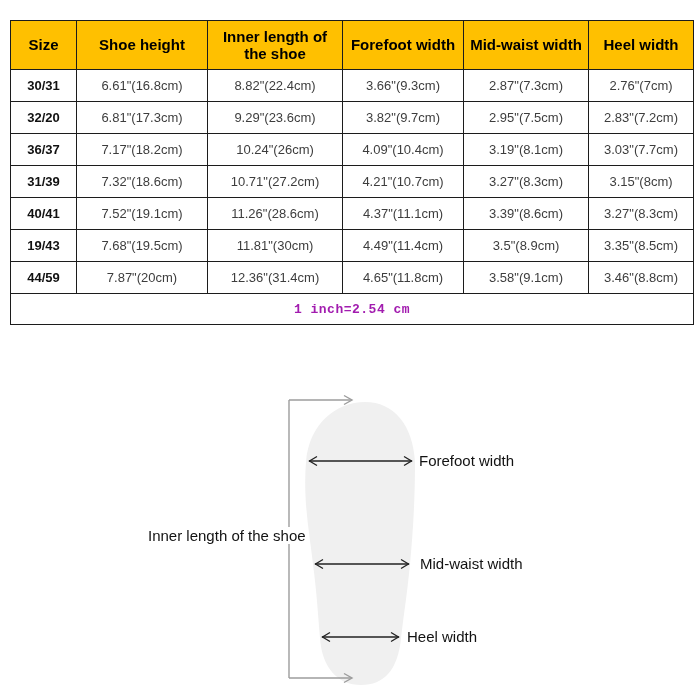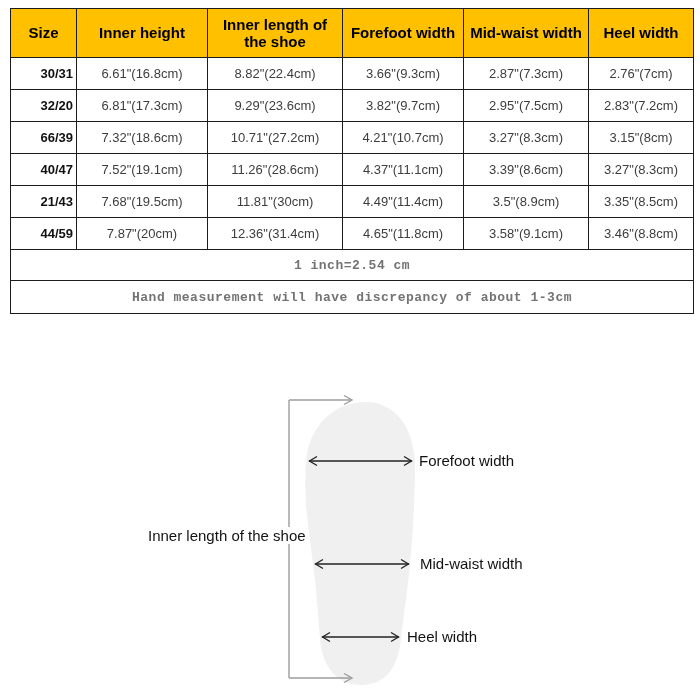--- a/index.html
+++ b/index.html
@@ -2,36 +2,36 @@
 <html><head>
 <meta charset="utf-8">
 <style>
   html,body{margin:0;padding:0;}
   body{
     width:700px;height:700px;position:relative;overflow:hidden;
     background:#ffffff;
     font-family:"Liberation Sans", sans-serif;
   }
   table[data-name="size-table"]{
-    position:absolute;left:10px;top:8px;width:683px;
+    position:absolute;left:10px;top:20px;width:683px;
     border-collapse:collapse;table-layout:fixed;
   }
   th,td{
     border:1px solid #1c1c1c;text-align:center;vertical-align:middle;
     padding:0 3px;overflow:hidden;
   }
   th{
     background:#FFC000;color:#000000;font-weight:bold;font-size:15px;
     height:48px;line-height:1.15;
   }
   td{font-size:13px;color:#3d3d3d;height:31px;}
-  td.size-col{font-weight:bold;color:#111111;text-align:right;}
+  td.size-col{font-weight:bold;color:#111111;}
   td.note-cell{
     font-family:"Liberation Mono", monospace;font-weight:bold;
-    font-size:13px;color:#737373;height:30px;letter-spacing:0.5px;
+    font-size:13px;color:#a21caf;height:30px;letter-spacing:0.5px;
   }
   td.note-second{height:32px;}
   svg.diagram{position:absolute;left:0;top:390px;}
   .diag-label{
     position:absolute;font-size:15px;color:#121212;white-space:nowrap;
     line-height:17px;z-index:2;
   }
   .diag-label.masked{background:#ffffff;padding:0 2px;}
 </style>
 </head>
@@ -42,21 +42,21 @@
     <col style="width:66px">
       <col style="width:131px">
       <col style="width:135px">
     <col style="width:121px">
       <col style="width:125px">
       <col style="width:105px">
   </colgroup>
   <thead>
     <tr data-name="header-row">
         <th data-name="column-header-0">Size</th>
-        <th data-name="column-header-1">Inner height</th>
+        <th data-name="column-header-1">Shoe height</th>
         <th data-name="column-header-2">Inner length of the shoe</th>
         <th data-name="column-header-3">Forefoot width</th>
         <th data-name="column-header-4">Mid-waist width</th>
         <th data-name="column-header-5">Heel width</th>
       </tr>
   </thead>
   <tbody data-name="table-body">
       <tr data-name="table-row">
         <td data-name="size-cell" class="size-col">30/31</td>
         <td data-name="value-cell">6.61"(16.8cm)</td>
@@ -67,56 +67,61 @@
       </tr>
       <tr data-name="table-row">
         <td data-name="size-cell" class="size-col">32/20</td>
         <td data-name="value-cell">6.81"(17.3cm)</td>
         <td data-name="value-cell">9.29"(23.6cm)</td>
         <td data-name="value-cell">3.82"(9.7cm)</td>
         <td data-name="value-cell">2.95"(7.5cm)</td>
         <td data-name="value-cell">2.83"(7.2cm)</td>
       </tr>
       <tr data-name="table-row">
-        <td data-name="size-cell" class="size-col">66/39</td>
+        <td data-name="size-cell" class="size-col">36/37</td>
+        <td data-name="value-cell">7.17"(18.2cm)</td>
+        <td data-name="value-cell">10.24"(26cm)</td>
+        <td data-name="value-cell">4.09"(10.4cm)</td>
+        <td data-name="value-cell">3.19"(8.1cm)</td>
+        <td data-name="value-cell">3.03"(7.7cm)</td>
+      </tr>
+      <tr data-name="table-row">
+        <td data-name="size-cell" class="size-col">31/39</td>
         <td data-name="value-cell">7.32"(18.6cm)</td>
         <td data-name="value-cell">10.71"(27.2cm)</td>
         <td data-name="value-cell">4.21"(10.7cm)</td>
         <td data-name="value-cell">3.27"(8.3cm)</td>
         <td data-name="value-cell">3.15"(8cm)</td>
       </tr>
       <tr data-name="table-row">
-        <td data-name="size-cell" class="size-col">40/47</td>
+        <td data-name="size-cell" class="size-col">40/41</td>
         <td data-name="value-cell">7.52"(19.1cm)</td>
         <td data-name="value-cell">11.26"(28.6cm)</td>
         <td data-name="value-cell">4.37"(11.1cm)</td>
         <td data-name="value-cell">3.39"(8.6cm)</td>
         <td data-name="value-cell">3.27"(8.3cm)</td>
       </tr>
       <tr data-name="table-row">
-        <td data-name="size-cell" class="size-col">21/43</td>
+        <td data-name="size-cell" class="size-col">19/43</td>
         <td data-name="value-cell">7.68"(19.5cm)</td>
         <td data-name="value-cell">11.81"(30cm)</td>
         <td data-name="value-cell">4.49"(11.4cm)</td>
         <td data-name="value-cell">3.5"(8.9cm)</td>
         <td data-name="value-cell">3.35"(8.5cm)</td>
       </tr>
       <tr data-name="table-row">
         <td data-name="size-cell" class="size-col">44/59</td>
         <td data-name="value-cell">7.87"(20cm)</td>
         <td data-name="value-cell">12.36"(31.4cm)</td>
         <td data-name="value-cell">4.65"(11.8cm)</td>
         <td data-name="value-cell">3.58"(9.1cm)</td>
         <td data-name="value-cell">3.46"(8.8cm)</td>
       </tr>
       <tr data-name="note-row">
         <td colspan="6" class="note-cell" data-name="inch-conversion-note">1 inch=2.54 cm</td>
-      </tr>
-      <tr data-name="note-row">
-        <td colspan="6" class="note-cell note-second" data-name="measurement-discrepancy-note">Hand measurement will have discrepancy of about 1-3cm</td>
       </tr>
     </tbody>
 </table>
 
 <svg class="diagram" data-name="measurement-diagram" width="700" height="310" viewBox="0 0 700 310" xmlns="http://www.w3.org/2000/svg">
 
   <path data-name="insole-shape" fill="#F0F0F0" d="M 365 12
        C 336 12, 309 34, 306 72
        C 303 110, 309 140, 313 174
        C 317 205, 318 225, 320 248

